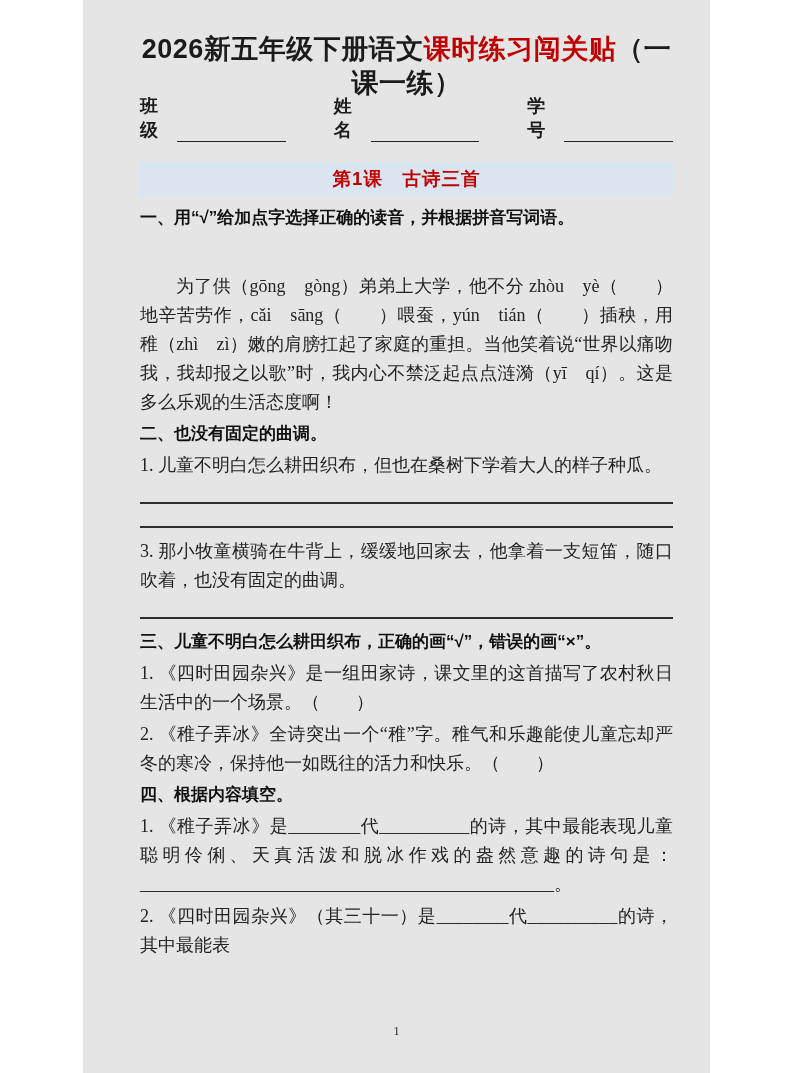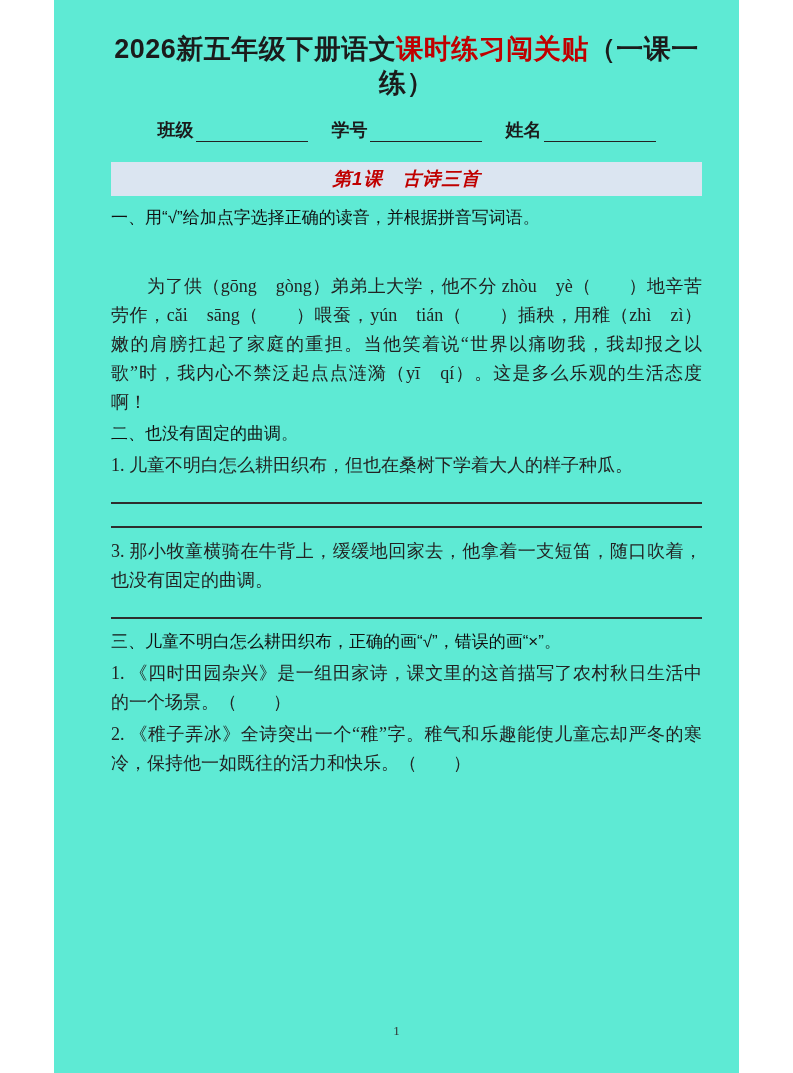--- a/index.html
+++ b/index.html
@@ -1,42 +1,42 @@
 <!DOCTYPE html>
 <html><head>
 <meta charset="utf-8">
 <style>
   * { margin: 0; padding: 0; box-sizing: border-box; }
   html, body { background: #ffffff; }
   body { font-family: "Liberation Sans", sans-serif; color: #1b1b1b; }
 
   .page {
     position: relative;
-    width: 685px;
+    width: 627px;
     height: 1073px;
     margin: 0 auto;
-    background: #5eead4;
+    background: #e5e5e5;
     padding: 32px 37px 0 57px;
     overflow: hidden;
   }
 
   .title {
     text-align: center;
     font-size: 27px;
     font-weight: bold;
     letter-spacing: 0.5px;
     line-height: 34px;
     font-family: "Liberation Sans", sans-serif;
   }
   .title .red-seg {  }
 
   .info-row {
     display: flex;
     justify-content: center;
-    gap: 24px;
+    gap: 48px;
     margin-top: 14px;
     font-size: 18px;
     font-weight: bold;
     height: 28px;
     align-items: flex-end;
   }
   .info-field { display: inline-flex; align-items: flex-end; }
   .info-line {
     display: inline-block;
     width: 112px;
@@ -45,28 +45,27 @@
     margin-left: 2px;
   }
 
   .banner {
     margin-top: 20px;
     text-align: center;
     font-size: 18.5px;
     font-weight: bold;
     padding: 4px 0 5px;
     letter-spacing: 1px;
-    font-style: italic;
   }
 
   .sections { margin-top: 8px; }
 
   .sec-heading {
     font-size: 17px;
-    font-weight: normal;
+    font-weight: bold;
     line-height: 28px;
     color: #111;
     margin-top: 2px;
     font-family: "Liberation Sans", sans-serif;
   }
 
   .body-par {
     font-family: "Liberation Serif", serif;
     font-size: 18px;
     line-height: 29px;
@@ -100,25 +99,25 @@
 <div class="page">
 
   <h1 class="title"><span>2026新五年级下册语文</span><span class="red-seg" style="color: rgb(192, 0, 0);">课时练习闯关贴</span><span>（一课一练）</span></h1>
 
   <div class="info-row">
     <span class="info-field">
       <span>班级</span>
       <span class="info-line"></span>
     </span>
     <span class="info-field">
-      <span>学号</span>
+      <span>姓名</span>
       <span class="info-line"></span>
     </span>
     <span class="info-field">
-      <span>姓名</span>
+      <span>学号</span>
       <span class="info-line"></span>
     </span>
   </div>
 
   <div class="banner" style="background: rgb(219, 229, 241); color: rgb(192, 0, 0);">第1课　古诗三首</div>
 
   <div class="sections" id="sections">
       <section>
         <div class="sec-heading">一、用“√”给加点字选择正确的读音，并根据拼音写词语。</div>
         <p class="body-par indent">为了供（gōng　gòng）弟弟上大学，他不分 zhòu　yè（　　）地辛苦劳作，cǎi　sāng（　　）喂蚕，yún　tián（　　）插秧，用稚（zhì　zì）嫩的肩膀扛起了家庭的重担。当他笑着说“世界以痛吻我，我却报之以歌”时，我内心不禁泛起点点涟漪（yī　qí）。这是多么乐观的生活态度啊！</p>
@@ -129,17 +128,22 @@
         <div class="answer-line"></div>
         <div class="answer-line"></div>
         <p class="body-par">3. 那小牧童横骑在牛背上，缓缓地回家去，他拿着一支短笛，随口吹着，也没有固定的曲调。</p>
         <div class="answer-line"></div>
       </section>
       <section>
         <div class="sec-heading">三、儿童不明白怎么耕田织布，正确的画“√”，错误的画“×”。</div>
         <p class="body-par">1. 《四时田园杂兴》是一组田家诗，课文里的这首描写了农村秋日生活中的一个场景。（　　）</p>
         <p class="body-par">2. 《稚子弄冰》全诗突出一个“稚”字。稚气和乐趣能使儿童忘却严冬的寒冷，保持他一如既往的活力和快乐。（　　）</p>
       </section>
+      <section>
+        <div class="sec-heading">四、根据内容填空。</div>
+        <p class="body-par">1. 《稚子弄冰》是________代__________的诗，其中最能表现儿童聪明伶俐、天真活泼和脱冰作戏的盎然意趣的诗句是：______________________________________________。</p>
+        <p class="body-par">2. 《四时田园杂兴》（其三十一）是________代__________的诗，其中最能表</p>
+      </section>
     </div>
 
   <div class="page-num">1</div>
 
 </div>
 
 </body></html>

